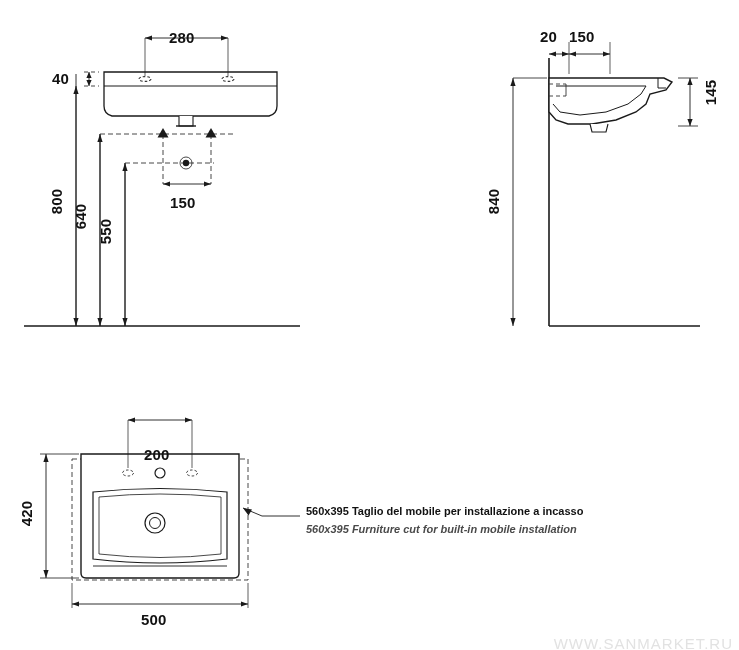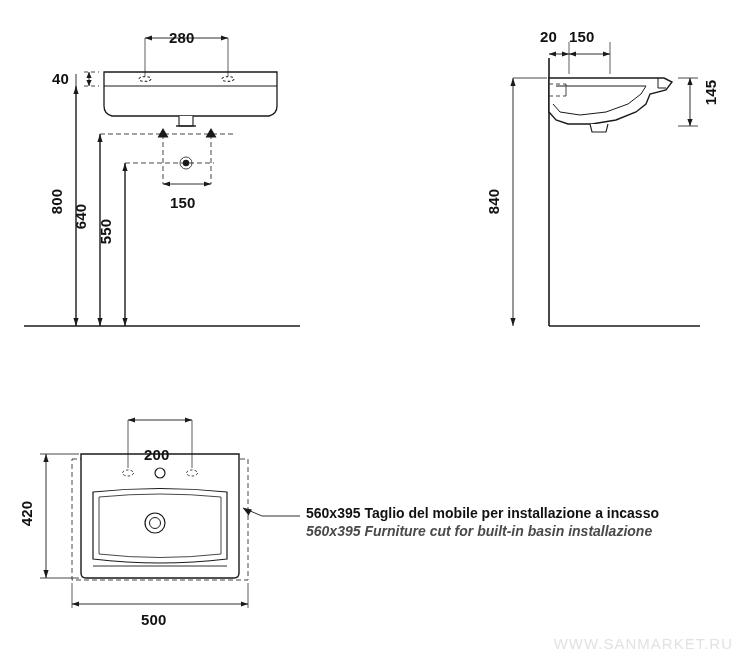--- a/index.html
+++ b/index.html
@@ -19,21 +19,21 @@
     color:#111;
     white-space: nowrap;
     letter-spacing: 0.2px;
   }
   .vert {
     transform: rotate(-90deg);
     transform-origin: 50% 50%;
   }
   .note {
     position:absolute;
-    font-size: 14px;
+    font-size: 11px;
     font-weight: 700;
     color:#111;
     white-space:nowrap;
   }
   .note.it {
     font-weight: 700;
     font-style: italic;
     color:#4a4a4a;
   }
   .wm {
@@ -205,16 +205,16 @@
 
   <div class="dim-label vert" style="left:473px; top:185px; width:40px; text-align:center;">840</div>
 
   <div class="dim-label" style="left:144px; top:402px;margin-top:36px;">200</div>
 
   <div class="dim-label vert" style="left:6px; top:497px; width:40px; text-align:center;">420</div>
 
   <div class="dim-label" style="left:141px; top:603px;">500</div>
 
   <div class="note" style="left:306px; top:497px;">560x395 Taglio del mobile per installazione a incasso</div>
-  <div class="note it" style="left:306px; top:515px;">560x395 Furniture cut for built-in basin installazione</div>
+  <div class="note it" style="left:306px; top:515px;">560x395 Furniture cut for built-in mobile installation</div>
 
   <div class="wm">WWW.SANMARKET.RU</div>
 </div>
 
 </body></html>

